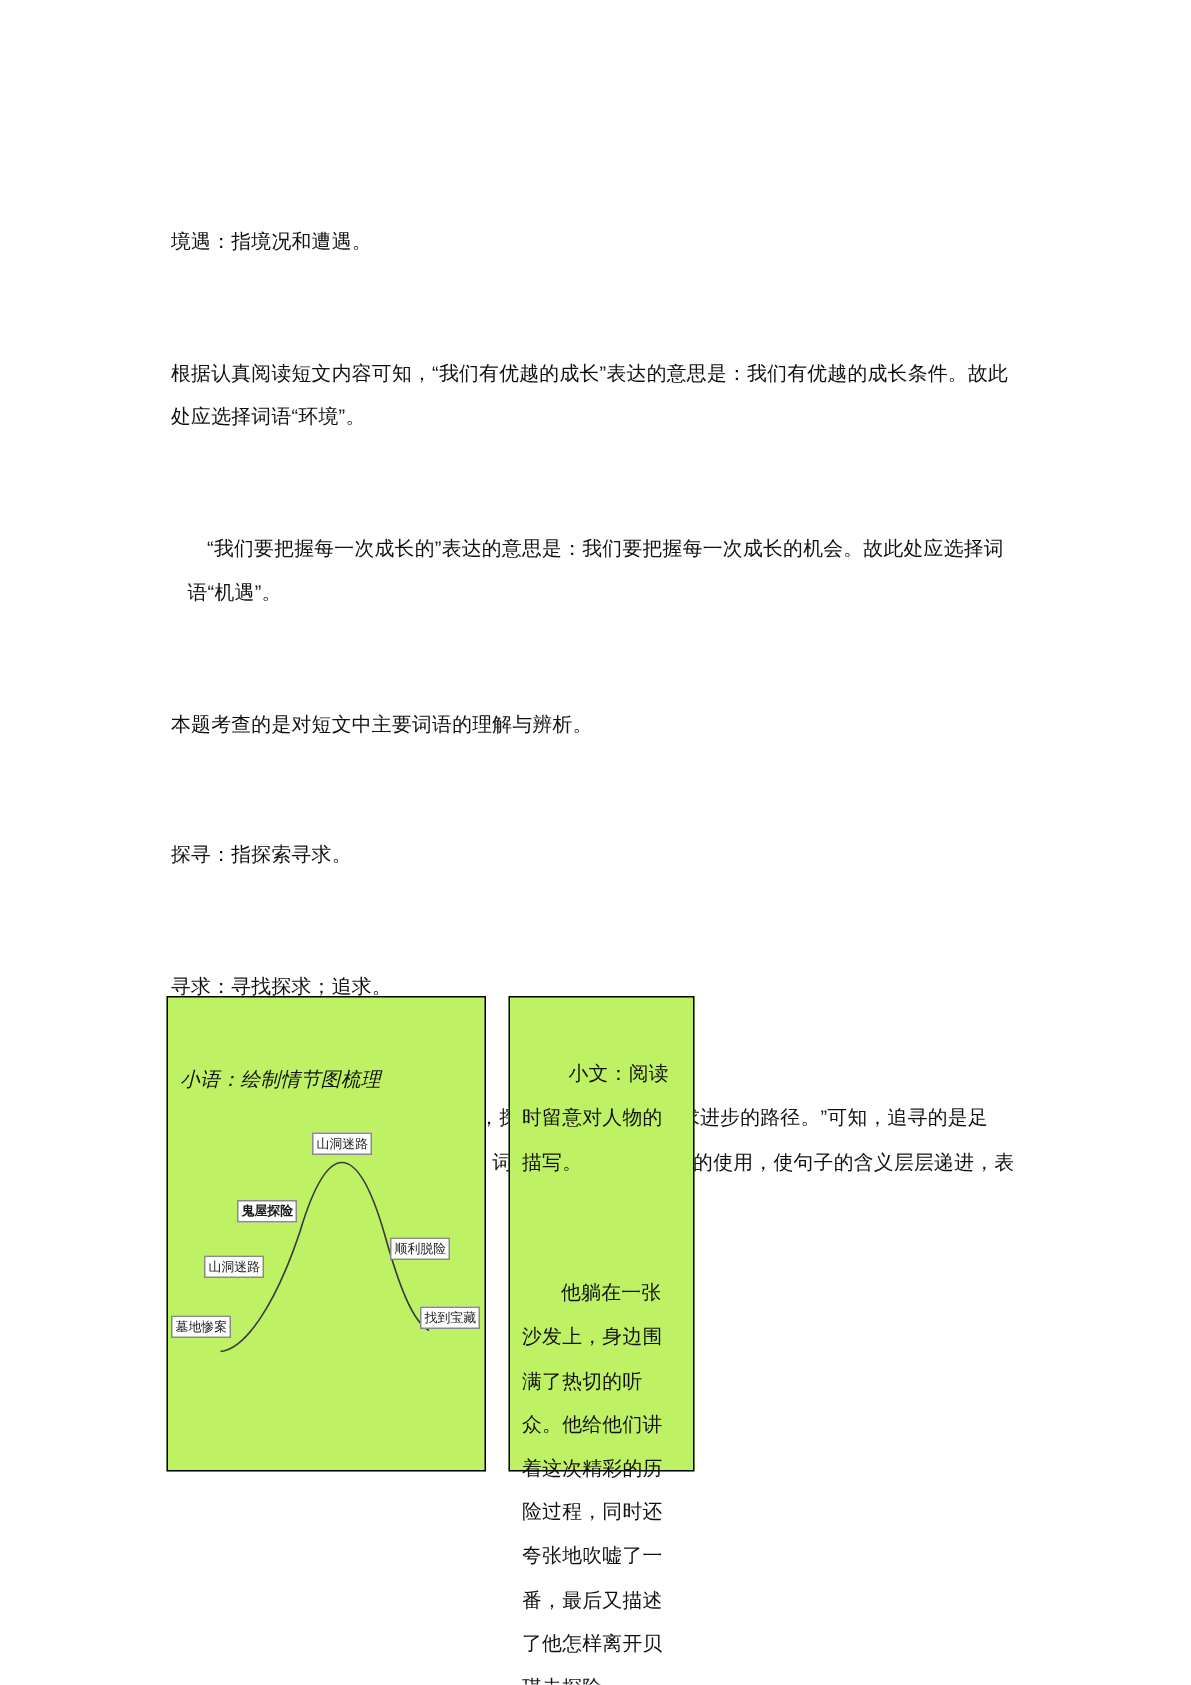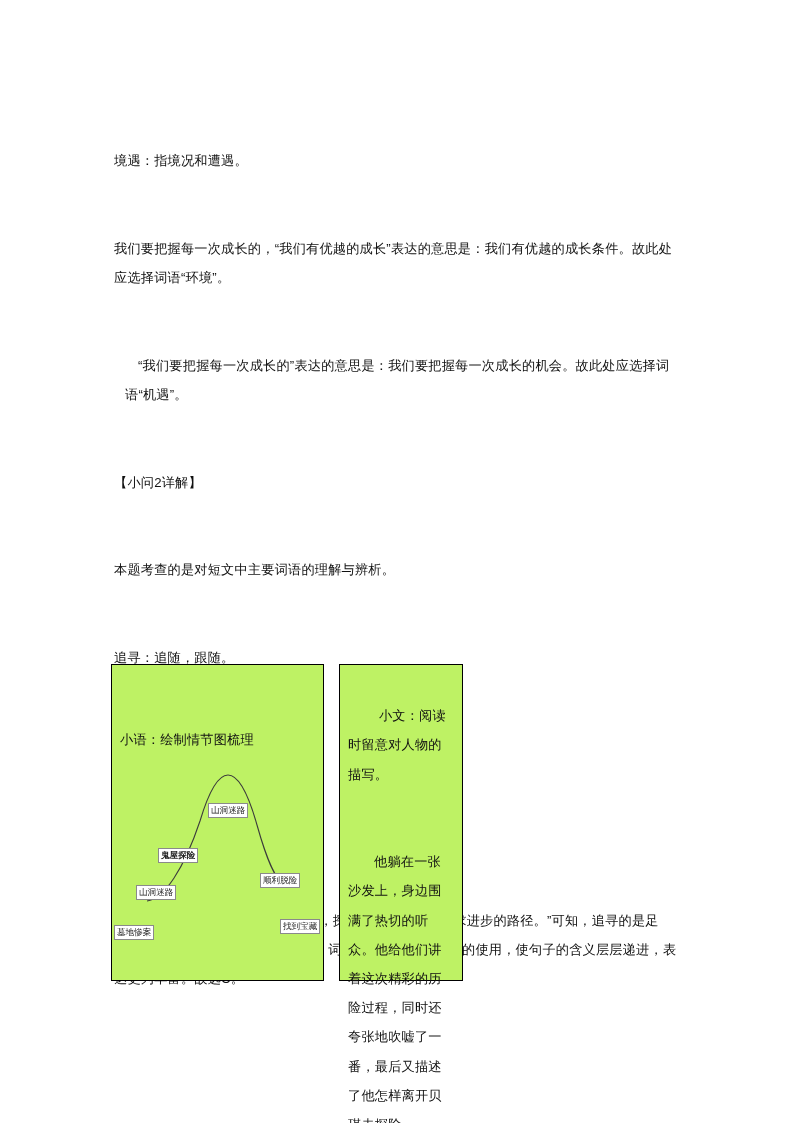--- a/index.html
+++ b/index.html
@@ -69,25 +69,26 @@
     padding: 7px 8px 0 8px;
     white-space: pre-wrap;
     word-break: break-all;
   }
   .panel-text .indent2 { text-indent: 26px; display: block; }
 
   
   .arc-title {
     position: absolute;
     left: 8px;
-    top: 66px;
+    top: 46px;
     font-size: 13.2px;
     letter-spacing: 0.2px;
     color: #111;
     white-space: nowrap;
+    font-style: italic;
   }
   .arc-wrap {
     position: absolute;
     left: 0;
     top: 84px;
     width: 213px;
     height: 160px;
   }
   .arc-svg {
     position: absolute;
@@ -96,35 +97,32 @@
   .arc-label {
     position: absolute;
     border: 1px solid #8a8a8a;
     background: #fff;
     font-size: 8.6px;
     line-height: 11px;
     padding: 1px 2px;
     color: #1a1a1a;
     white-space: nowrap;
     font-family: "Liberation Serif", "DejaVu Serif", serif;
-    margin-top: 48px;
   }
 </style>
 </head>
 <body>
 
 <div id="page">
 
   <div class="body-text" style="top:88px;">
     <p class="para">境遇：指境况和遭遇。</p>
-    <p class="para">我们要把握每一次成长的，“我们有优越的成长”表达的意思是：我们有优越的成长条件。故此处应选择词语“环境”。</p>
+    <p class="para">根据认真阅读短文内容可知，“我们有优越的成长”表达的意思是：我们有优越的成长条件。故此处应选择词语“环境”。</p>
     <p class="para indent1">“我们要把握每一次成长的”表达的意思是：我们要把握每一次成长的机会。故此处应选择词语“机遇”。</p>
-    <p class="para">【小问2详解】</p>
     <p class="para">本题考查的是对短文中主要词语的理解与辨析。</p>
-    <p class="para">追寻：追随，跟随。</p>
     <p class="para">探寻：指探索寻求。</p>
     <p class="para">寻求：寻找探求；追求。</p>
     <p class="para">结合短文内容中的“追寻先辈的足迹，探寻成才的奥秘，寻求进步的路径。”可知，追寻的是足迹，探寻的是奥秘，寻求的是路径，词语搭配得当，近义词的使用，使句子的含义层层递进，表达更为丰富。故选C。</p>
     
     
     
   </div>
 
   <div class="panels">
 

